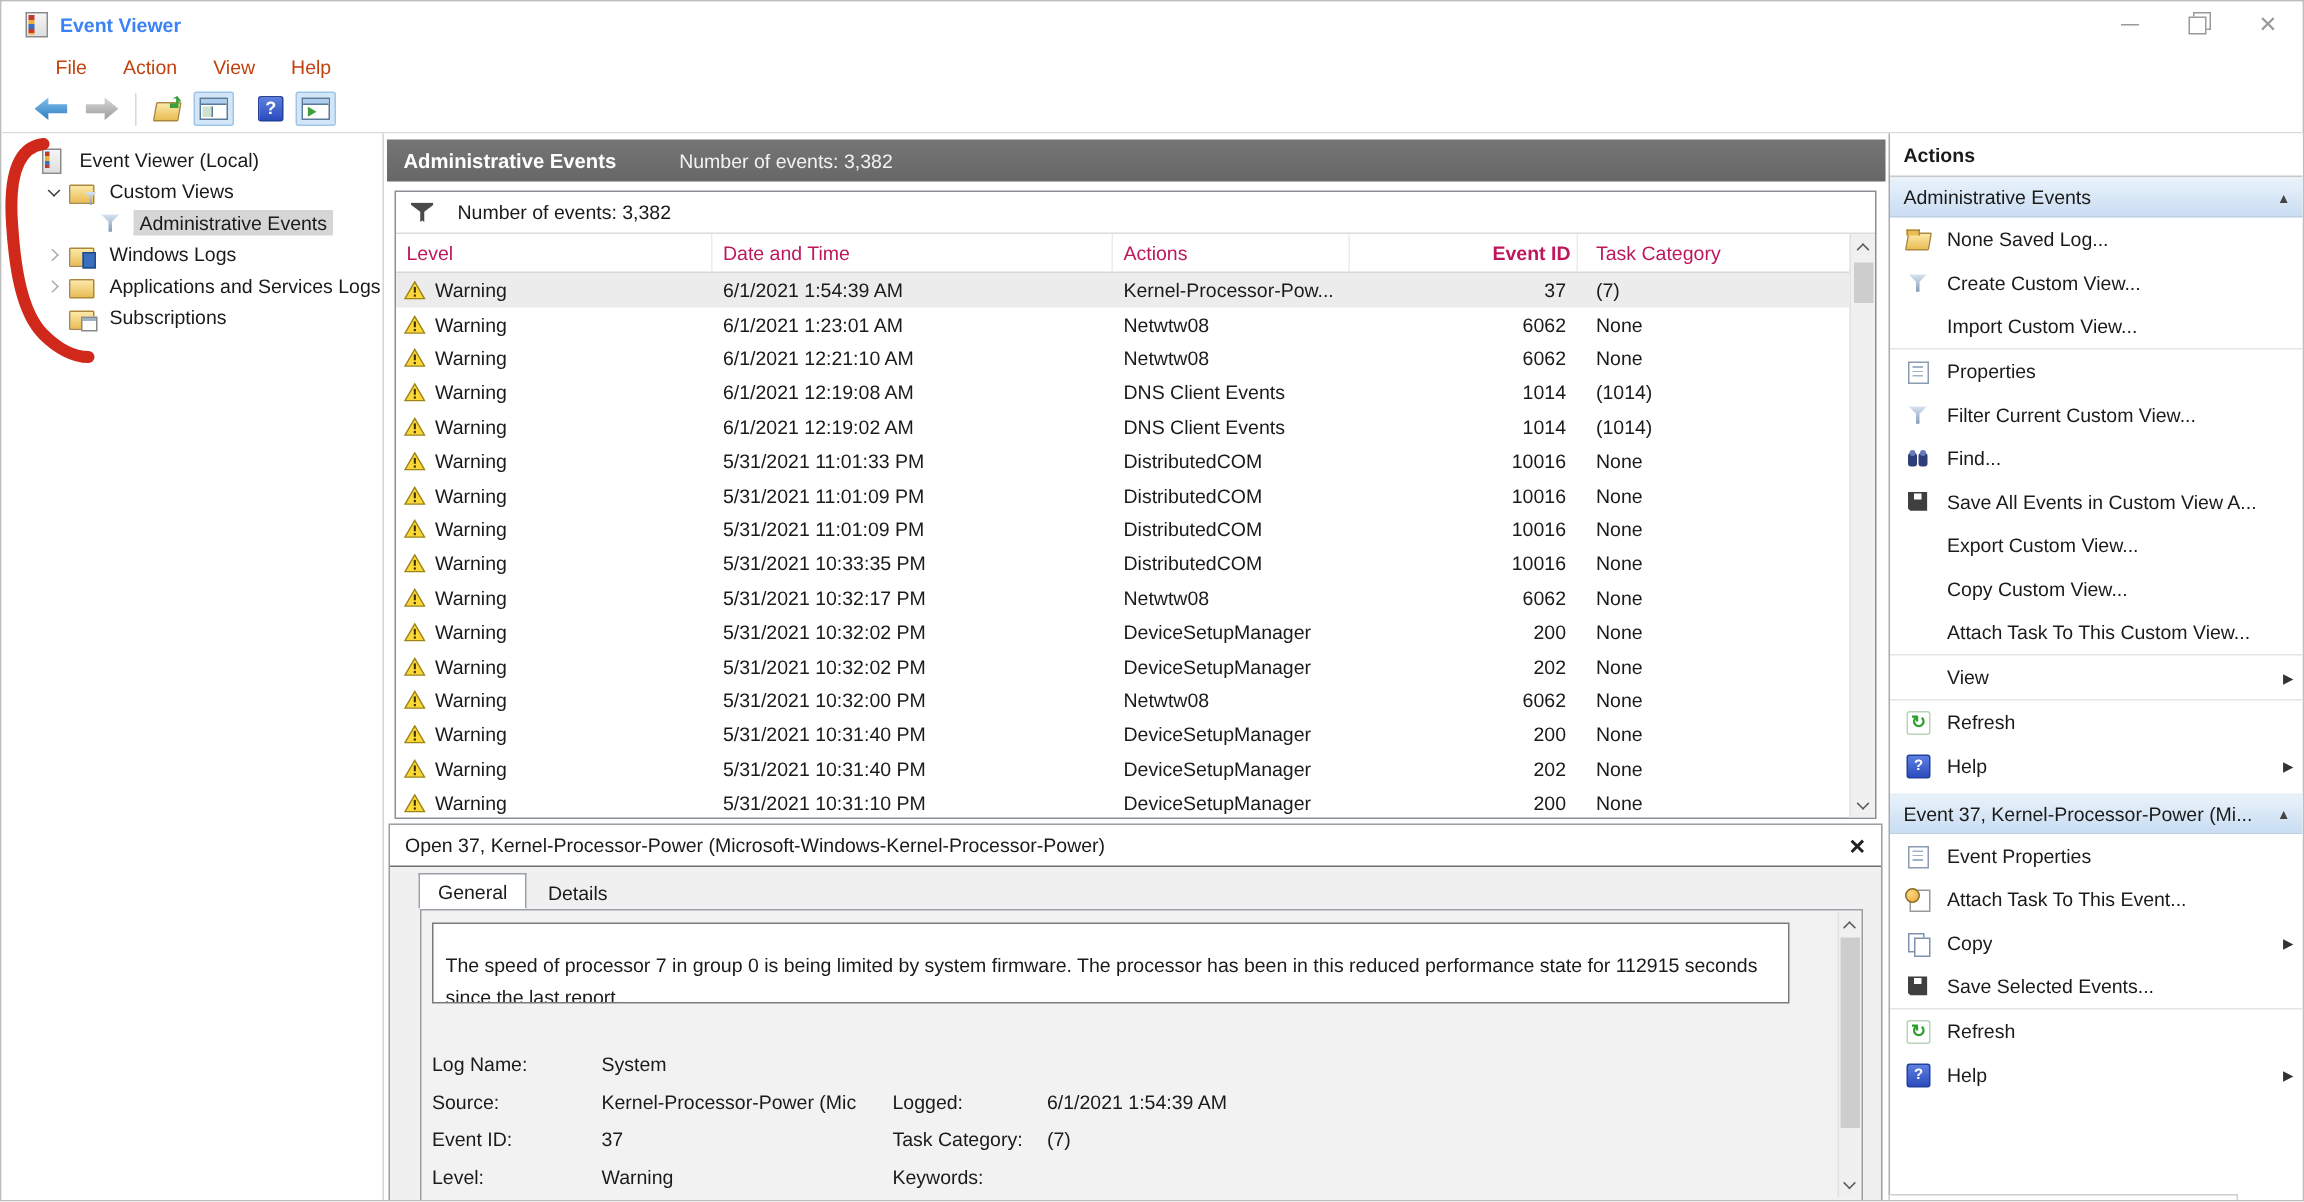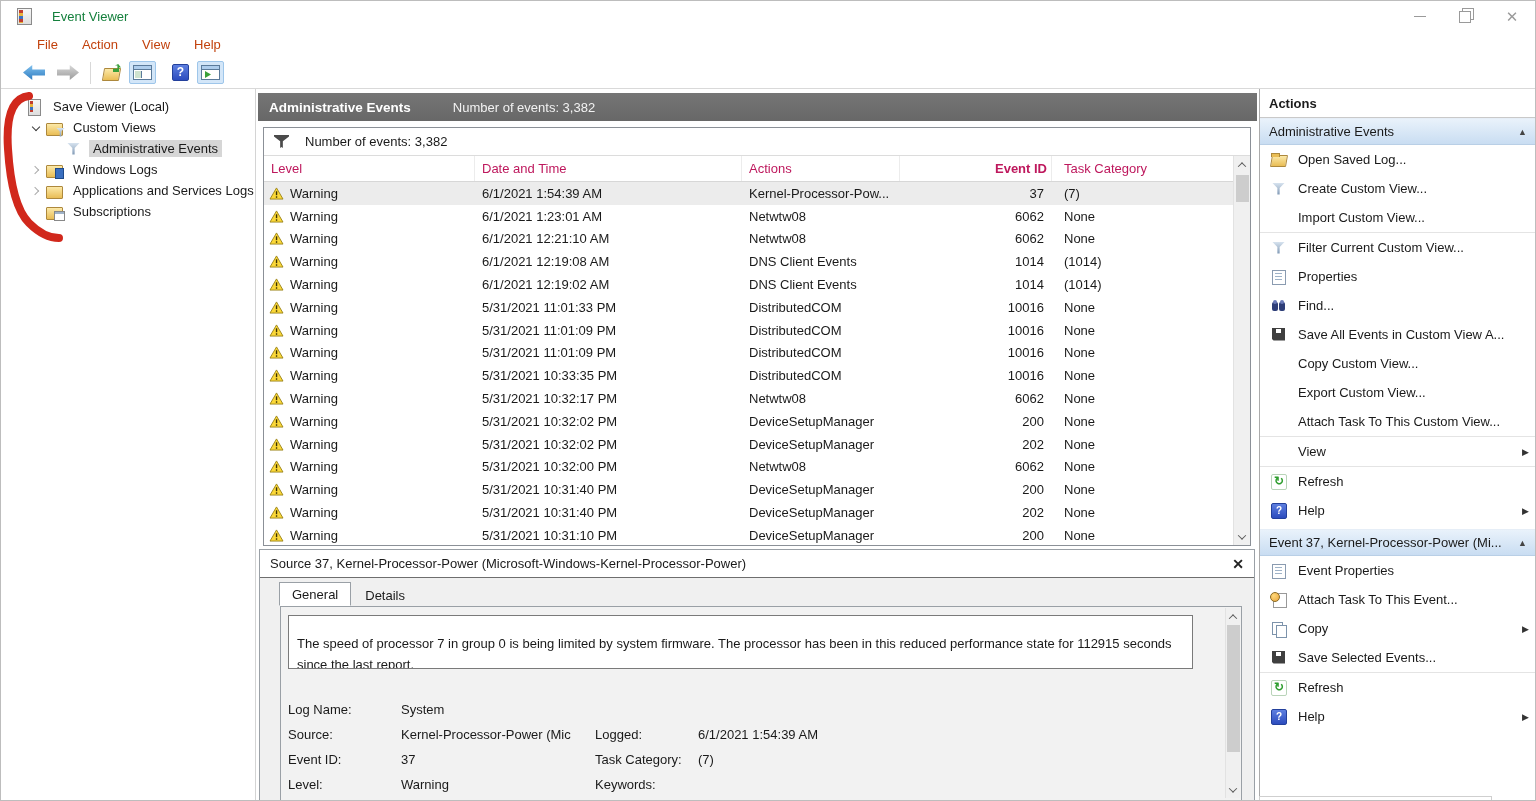--- a/index.html
+++ b/index.html
@@ -8,21 +8,21 @@
     position:relative; width:1536px; height:801px; overflow:hidden;
     background:#fff; border:1px solid #bdbdbd;
     font-family:"Liberation Sans", sans-serif; font-size:13px; color:#1a1a1a;
     -webkit-font-smoothing:antialiased;
   }
   
   .titlebar { position:absolute; left:0; top:0; right:0; height:30px; display:flex; align-items:center; background:#fff; }
   .app-icon { width:15px; height:17px; margin-left:16px; position:relative; background:linear-gradient(#f6f6f6,#dedede); border:1px solid #8a8a8a; }
   .app-icon::before { content:''; position:absolute; left:1px; top:1px; width:4px; height:13px;
     background:repeating-linear-gradient(#c23b2e 0 3px,#e8b23a 3px 6px,#3a6fc0 6px 9px); }
-  .app-title { margin-left:20px; color:#15803d; font-size:13px; }
+  .app-title { margin-left:8px; color:#3b82f6; font-size:13px;font-weight:bold; }
   .win-controls { margin-left:auto; display:flex; align-items:center; height:100%; }
   .wc { width:46px; height:100%; display:flex; align-items:center; justify-content:center; color:#9a9a9a; }
   .wc-min::before { content:''; width:12px; height:0; border-top:1px solid #9a9a9a; }
   .wc-restore { position:relative; }
   .wc-restore::before { content:''; position:absolute; width:10px; height:10px; border:1px solid #9a9a9a; background:#fff; transform:translate(2px,-2px); }
   .wc-restore::after { content:''; position:absolute; width:10px; height:10px; border:1px solid #9a9a9a; background:#fff; transform:translate(-1px,1px); }
   .wc-close { font-size:15px; line-height:1; }
   
   .menubar { position:absolute; left:0; top:30px; right:0; height:26px; display:flex; align-items:center; padding-left:24px; background:#fff; }
   .menu-item { padding:3px 12px; color:#c2410c; }
@@ -174,21 +174,21 @@
     <span class="tb-btn active">
         <span class="tb-win pane"></span>
       </span>
   </div>
 
   <div class="leftpane">
 
       <div class="tree-item" style="padding-left: 8px;">
         <span class="x x-none"></span>
         <span class="ti i-event-viewer"></span>
-        <span class="tree-label">Save Viewer (Local)</span>
+        <span class="tree-label">Event Viewer (Local)</span>
       </div>
 
       <div class="tree-item" style="padding-left: 28px;">
         <span class="x x-open"></span>
         <span class="ti i-folder-filter"></span>
         <span class="tree-label">Custom Views</span>
       </div>
 
       <div class="tree-item selected" style="padding-left: 48px;">
         <span class="x x-none"></span>
@@ -483,21 +483,21 @@
 
       <div class="vscroll">
         <span class="sb-arrow sb-up"></span>
         <span class="sb-thumb" style="top:19px;height:27px;"></span>
         <span class="sb-arrow sb-down"></span>
       </div>
     </div>
 
     <div class="detailpane">
       <div class="dheader">
-        <span>Source 37, Kernel-Processor-Power (Microsoft-Windows-Kernel-Processor-Power)</span>
+        <span>Open 37, Kernel-Processor-Power (Microsoft-Windows-Kernel-Processor-Power)</span>
         <span class="dclose">✕</span>
       </div>
       <div class="dtabs">
         <span class="dtab active">General</span>
         <span class="dtab">Details</span>
       </div>
       <div class="dcontent">
         <div class="descbox">The speed of processor 7 in group 0 is being limited by system firmware. The processor has been in this reduced performance state for 112915 seconds since the last report.</div>
         <div class="dfields">
           <div class="frow" style="top:0px">
@@ -536,69 +536,69 @@
     <div class="actions-title">Actions</div>
 
     <div class="a-section-header">
       <span>Administrative Events</span>
       <span class="a-collapse">▲</span>
     </div>
     <div>
 
         <div class="action-item">
           <span class="a-icon i-folder-open"></span>
-          <span class="a-label">Open Saved Log...</span>
+          <span class="a-label">None Saved Log...</span>
           <span class="a-sub">▶</span>
         </div>
 
         <div class="action-item">
           <span class="a-icon i-filter"></span>
           <span class="a-label">Create Custom View...</span>
           <span class="a-sub">▶</span>
         </div>
 
         <div class="action-item">
           <span class="a-icon i-none"></span>
           <span class="a-label">Import Custom View...</span>
           <span class="a-sub">▶</span>
         </div>
       <div class="a-sep"></div>
         <div class="action-item">
+          <span class="a-icon i-properties"></span>
+          <span class="a-label">Properties</span>
+          <span class="a-sub">▶</span>
+        </div>
+
+        <div class="action-item">
           <span class="a-icon i-filter"></span>
           <span class="a-label">Filter Current Custom View...</span>
           <span class="a-sub">▶</span>
         </div>
 
         <div class="action-item">
-          <span class="a-icon i-properties"></span>
-          <span class="a-label">Properties</span>
-          <span class="a-sub">▶</span>
-        </div>
-
-        <div class="action-item">
           <span class="a-icon i-find"></span>
           <span class="a-label">Find...</span>
           <span class="a-sub">▶</span>
         </div>
 
         <div class="action-item">
           <span class="a-icon i-save"></span>
           <span class="a-label">Save All Events in Custom View A...</span>
           <span class="a-sub">▶</span>
         </div>
 
         <div class="action-item">
           <span class="a-icon i-none"></span>
+          <span class="a-label">Export Custom View...</span>
+          <span class="a-sub">▶</span>
+        </div>
+
+        <div class="action-item">
+          <span class="a-icon i-none"></span>
           <span class="a-label">Copy Custom View...</span>
-          <span class="a-sub">▶</span>
-        </div>
-
-        <div class="action-item">
-          <span class="a-icon i-none"></span>
-          <span class="a-label">Export Custom View...</span>
           <span class="a-sub">▶</span>
         </div>
 
         <div class="action-item">
           <span class="a-icon i-none"></span>
           <span class="a-label">Attach Task To This Custom View...</span>
           <span class="a-sub">▶</span>
         </div>
       <div class="a-sep"></div>
         <div class="action-item">

